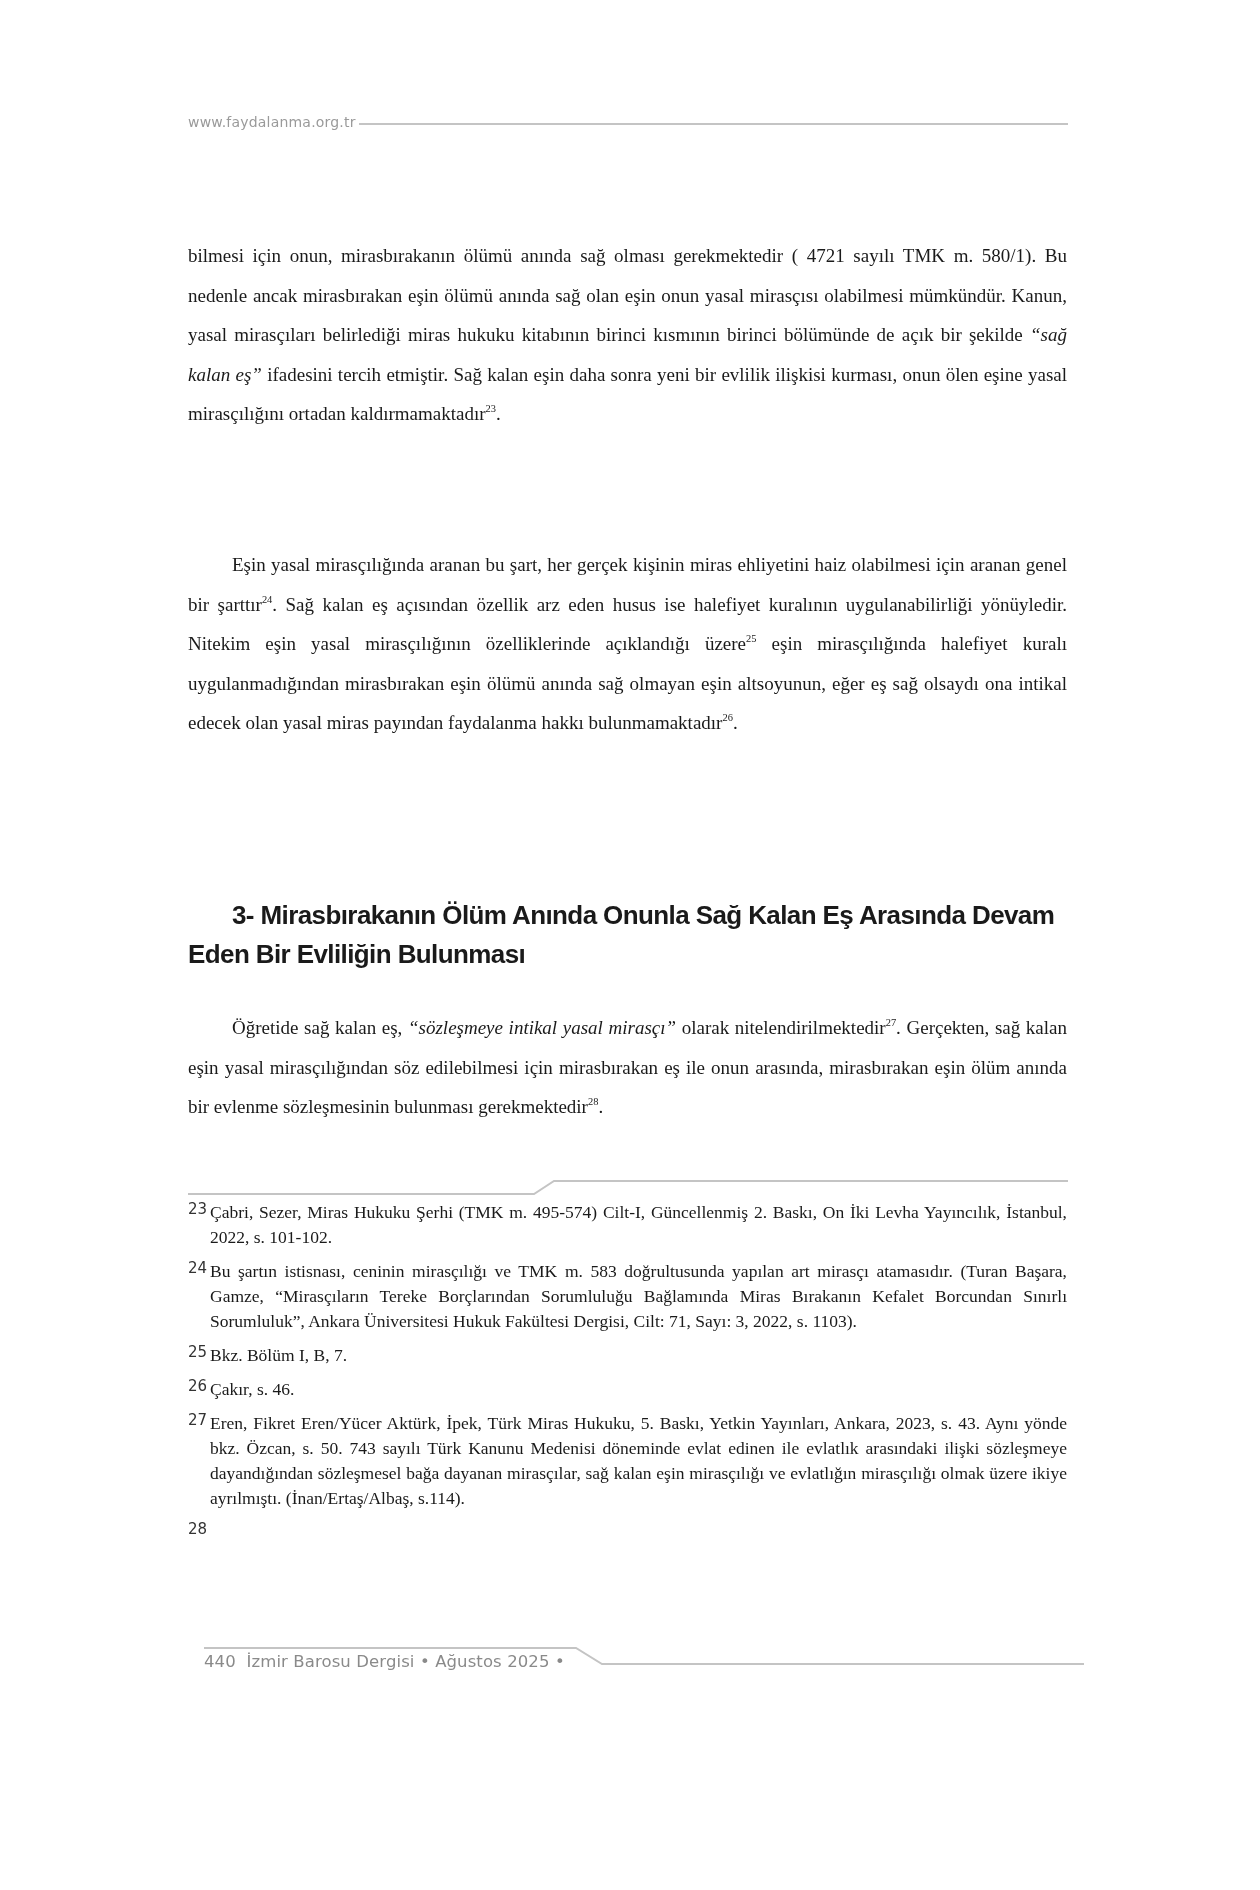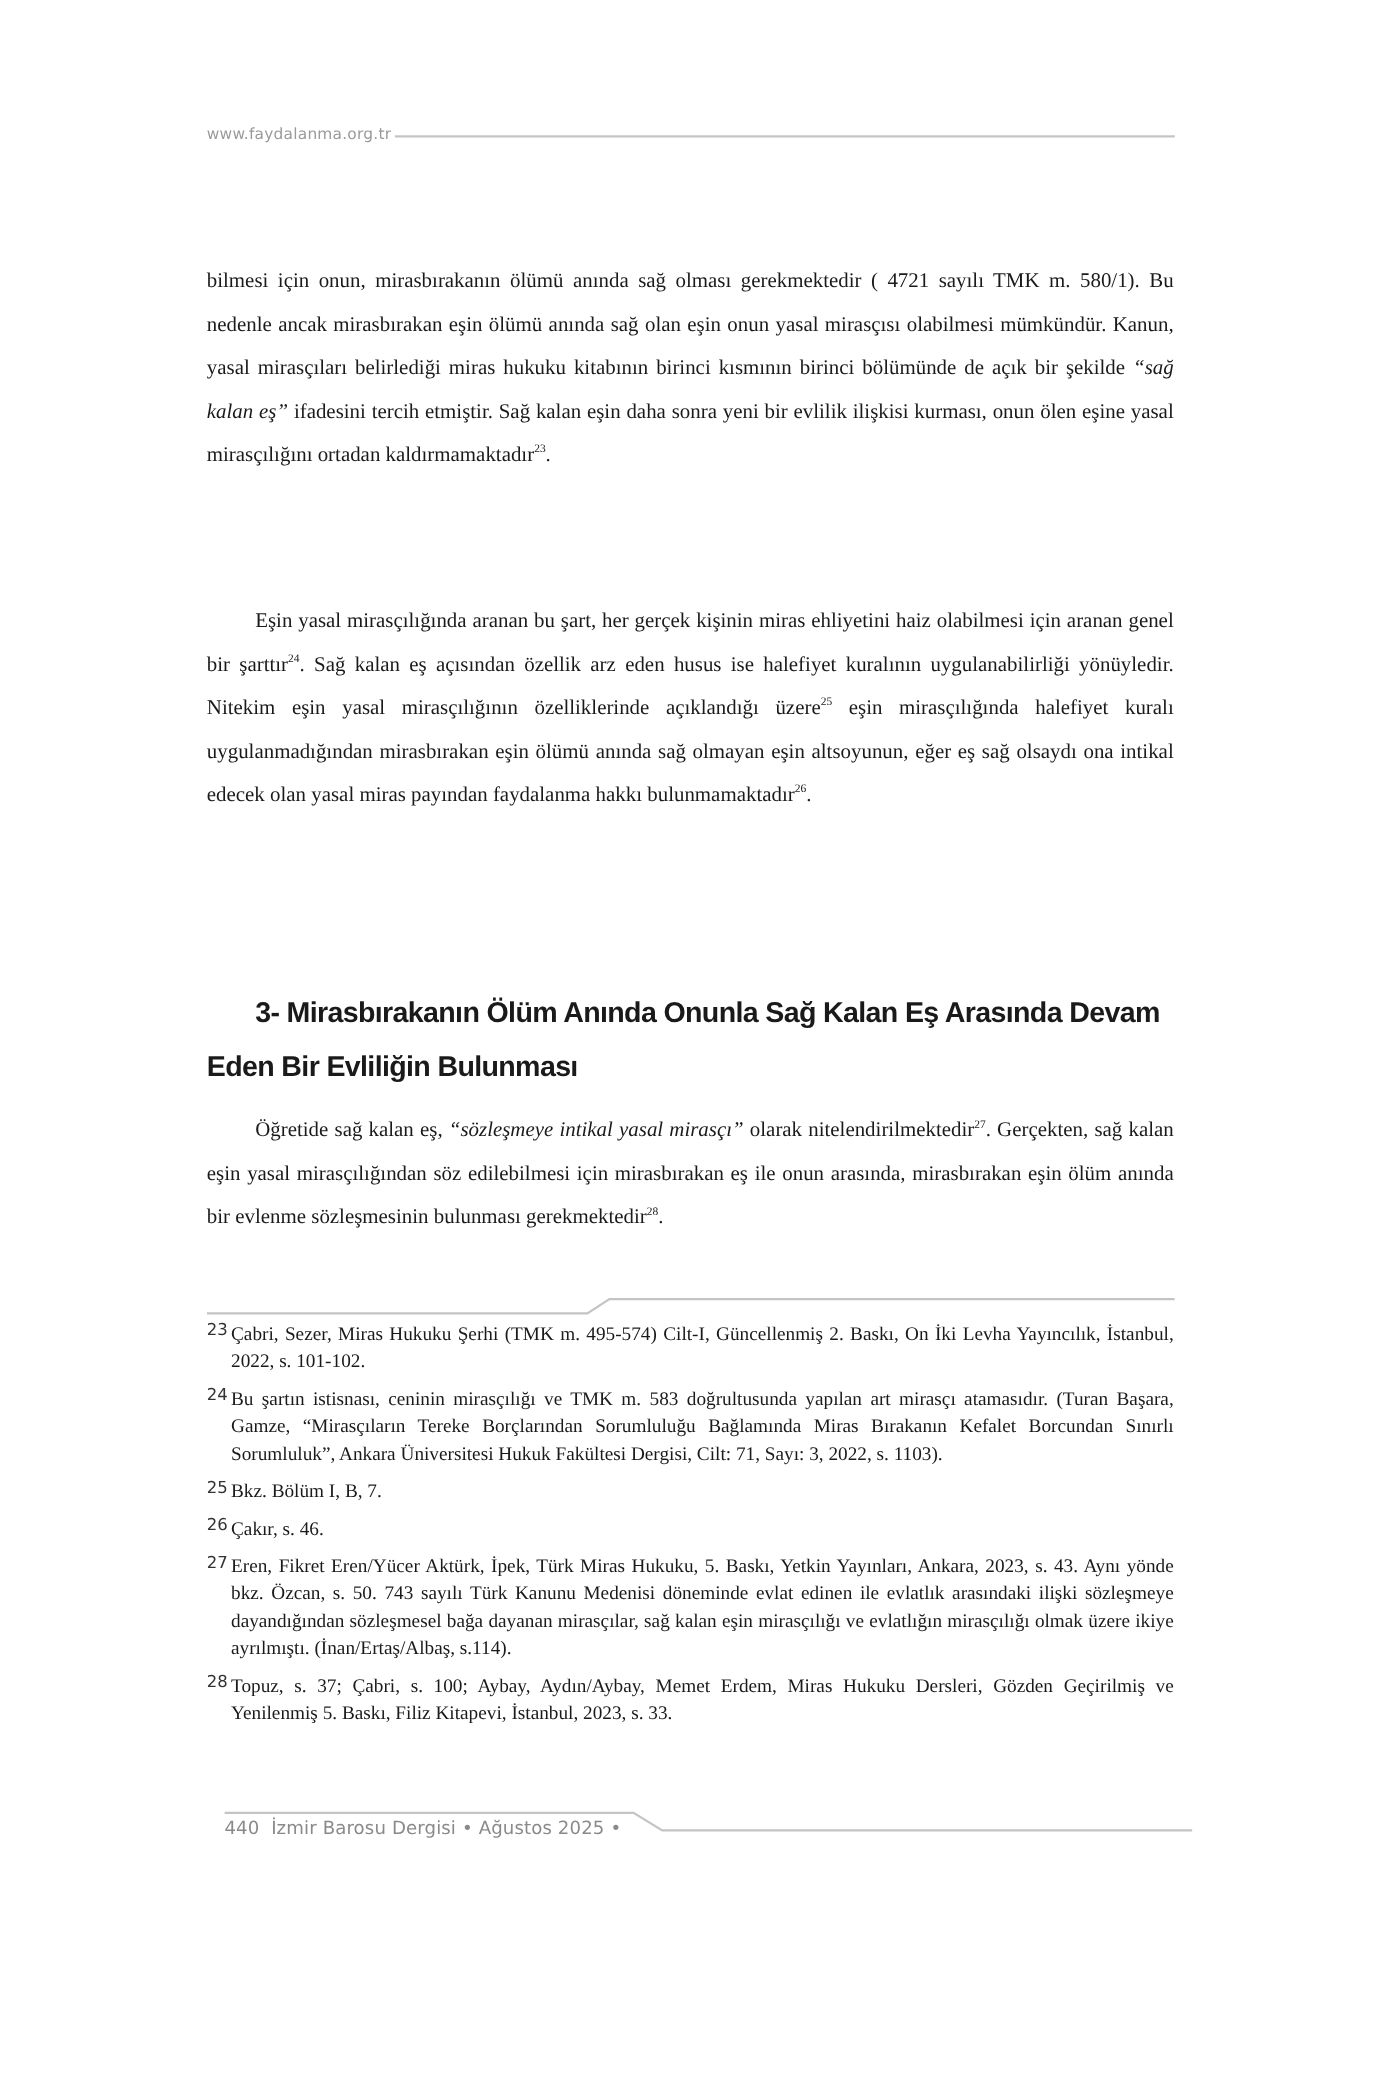--- a/index.html
+++ b/index.html
@@ -7,21 +7,21 @@
   .header { position: absolute; left: 188px; top: 110px; width: 880px; height: 24px; display: flex; align-items: center; }
   .header-url { font-family: "DejaVu Sans", sans-serif; font-size: 14px; color: #9a9a9a; letter-spacing: 0.2px; white-space: nowrap; }
   .header-rule { flex: 1; height: 2px; background: #c4c4c4; margin-left: 3px; margin-top: 4px; }
 
   .body-text { position: absolute; left: 188px; width: 879px; font-size: 19px; line-height: 39.6px; text-align: justify; hyphens: manual; }
   .body-text p { margin: 0; }
   .indent { text-indent: 44px; }
   .p1 { top: 236px; }
   .p2 { top: 545px; }
   .p3 { top: 1008px; }
-  .heading { position: absolute; left: 188px; top: 896px; width: 879px; font-family: "Liberation Sans Narrow", "Liberation Sans", sans-serif; font-weight: bold; font-size: 26px; line-height: 49px; text-indent: 44px; letter-spacing: -0.6px; color: #1a1a1a; }
+  .heading { position: absolute; left: 188px; top: 896px; width: 879px; font-family: "Liberation Sans Narrow", "Liberation Sans", sans-serif; font-weight: bold; font-size: 26px; line-height: 39px; text-indent: 44px; letter-spacing: -0.6px; color: #1a1a1a; }
   sup { font-size: 0.55em; line-height: 0; vertical-align: 0.75em; }
   em { font-style: italic; }
 
   .sep { position: absolute; left: 188px; top: 1178px; width: 880px; height: 20px; }
   .footnotes { position: absolute; left: 188px; top: 1200px; width: 879px; font-size: 17.5px; line-height: 25px; }
   .fn { position: relative; padding-left: 22px; margin-bottom: 9px; text-align: justify; }
   .fn-num { position: absolute; left: 0; top: -3px; font-family: "DejaVu Sans", sans-serif; font-size: 15px; color: #333; }
   .footer { position: absolute; left: 188px; top: 1640px; width: 880px; height: 40px; margin-left: 16px; }
   .footer-text { position: absolute; left: 0; top: 12px; font-family: "DejaVu Sans", sans-serif; font-size: 16.5px; color: #8a8a8a; white-space: nowrap; letter-spacing: 0.1px; }
 </style>
@@ -67,21 +67,20 @@
   <div class="fn">
     <span class="fn-num">26</span>
     <span>Çakır, s. 46.</span>
   </div>
   <div class="fn">
     <span class="fn-num">27</span>
     <span>Eren, Fikret Eren/Yücer Aktürk, İpek, Türk Miras Hukuku, 5. Baskı, Yetkin Yayınları, Ankara, 2023, s. 43. Aynı yönde bkz. Özcan, s. 50. 743 sayılı Türk Kanunu Medenisi döneminde evlat edinen ile evlatlık arasındaki ilişki sözleşmeye dayandığından sözleşmesel bağa dayanan mirasçılar, sağ kalan eşin mirasçı­lığı ve evlatlığın mirasçılığı olmak üzere ikiye ayrılmıştı. (İnan/Ertaş/Albaş, s.114).</span>
   </div>
   <div class="fn">
     <span class="fn-num">28</span>
-    <span>Topuz, s. 37; Çabri, s. 100; Aybay, Aydın/Aybay, Memet Erdem, Miras Hukuku Dersleri, Gözden Geçi­rilmiş ve Yenilenmiş 5. Baskı, Filiz Kitapevi, İstanbul, 2023, s. 33.</span>
   </div>
 </div>
 
 <div class="footer">
   <svg width="880" height="30" viewBox="0 0 880 30" style="position:absolute;left:0;top:0;">
     <polyline points="0,8 372,8 398,24 880,24" fill="none" stroke="#c4c4c4" stroke-width="2"></polyline>
   </svg>
   <div class="footer-text">
     <span>440</span>&nbsp;
     <span>İzmir Barosu Dergisi</span>

